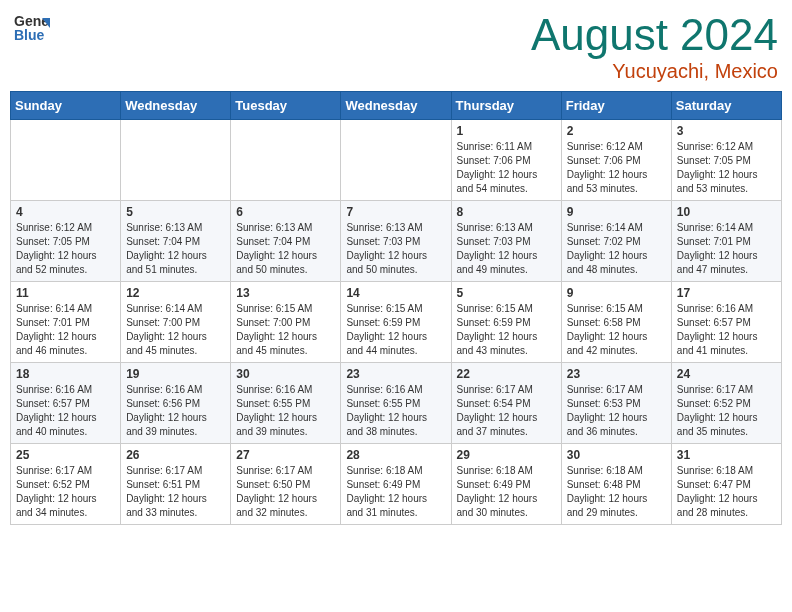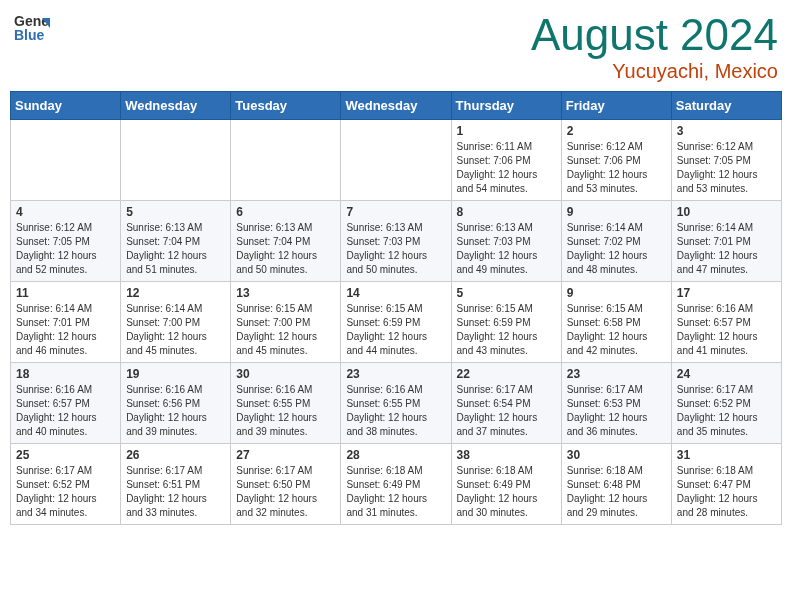--- a/index.html
+++ b/index.html
@@ -311,21 +311,21 @@
 and 32 minutes.</div>
         </td>
         <td>
           <span class="day-number">28</span>
           <div class="day-info" style="white-space: pre-line;">Sunrise: 6:18 AM
 Sunset: 6:49 PM
 Daylight: 12 hours
 and 31 minutes.</div>
         </td>
         <td>
-          <span class="day-number">38</span>
+          <span class="day-number">29</span>
           <div class="day-info" style="white-space: pre-line;">Sunrise: 6:18 AM
 Sunset: 6:49 PM
 Daylight: 12 hours
 and 30 minutes.</div>
         </td>
         <td>
           <span class="day-number">30</span>
           <div class="day-info" style="white-space: pre-line;">Sunrise: 6:18 AM
 Sunset: 6:48 PM
 Daylight: 12 hours

